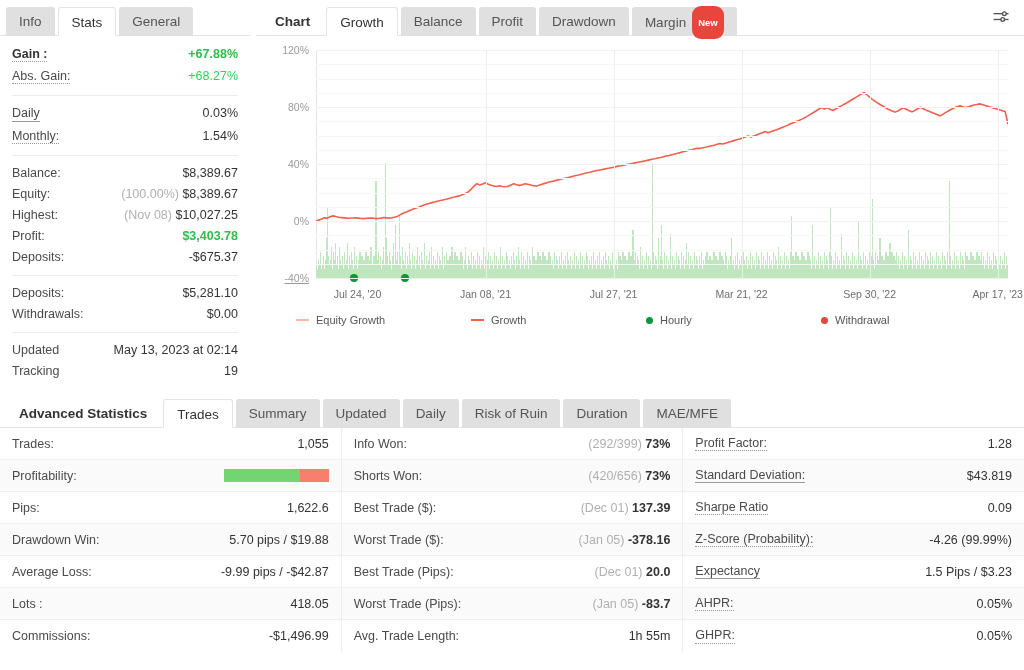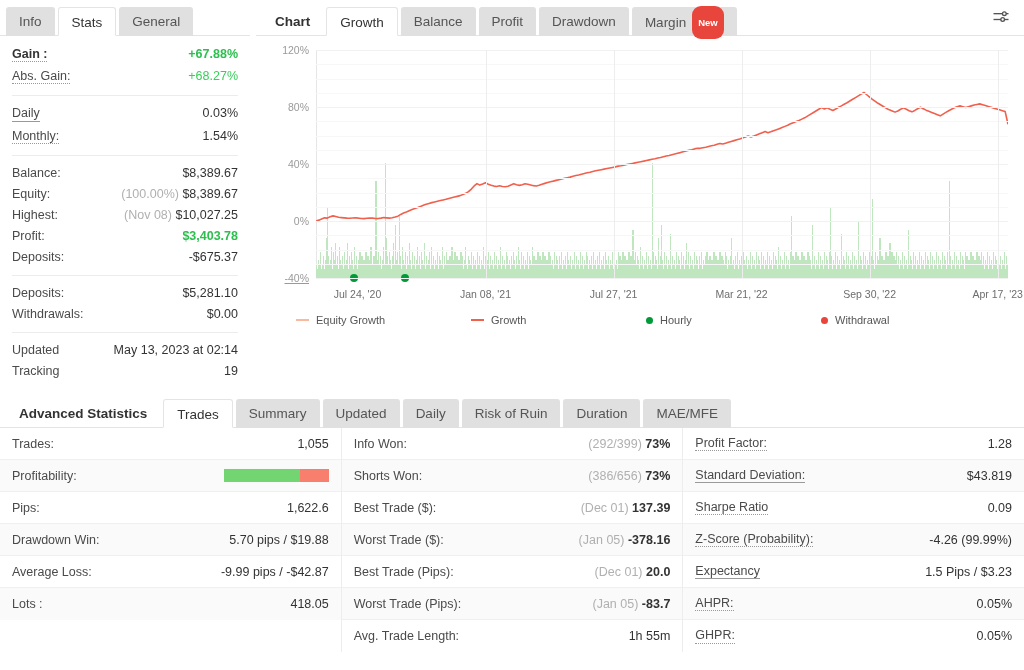--- a/index.html
+++ b/index.html
@@ -1099,29 +1099,33 @@
             <span class="adv-value"><span>5.70 pips / $19.88</span></span>
           </div>
           <div class="adv-row">
             <span class="adv-label">Average Loss:</span>
             <span class="adv-value"><span>-9.99 pips / -$42.87</span></span>
           </div>
           <div class="adv-row">
             <span class="adv-label">Lots :</span>
             <span class="adv-value"><span>418.05</span></span>
           </div>
+          <div class="adv-row">
+            <span class="adv-label">Commissions:</span>
+            <span class="adv-value"><span>-$1,496.99</span></span>
+          </div>
         </div>
         <div class="adv-col">
           <div class="adv-row">
             <span class="adv-label">Info Won:</span>
             <span class="adv-value"><span class="pre">(292/399) </span><span class="strong">73%</span></span>
           </div>
           <div class="adv-row">
             <span class="adv-label">Shorts Won:</span>
-            <span class="adv-value"><span class="pre">(386/656) </span><span class="strong">73%</span></span>
+            <span class="adv-value"><span class="pre">(420/656) </span><span class="strong">73%</span></span>
           </div>
           <div class="adv-row">
             <span class="adv-label">Best Trade ($):</span>
             <span class="adv-value"><span class="pre">(Dec 01) </span><span class="strong">137.39</span></span>
           </div>
           <div class="adv-row">
             <span class="adv-label">Worst Trade ($):</span>
             <span class="adv-value"><span class="pre">(Jan 05) </span><span class="strong">-378.16</span></span>
           </div>
           <div class="adv-row">

